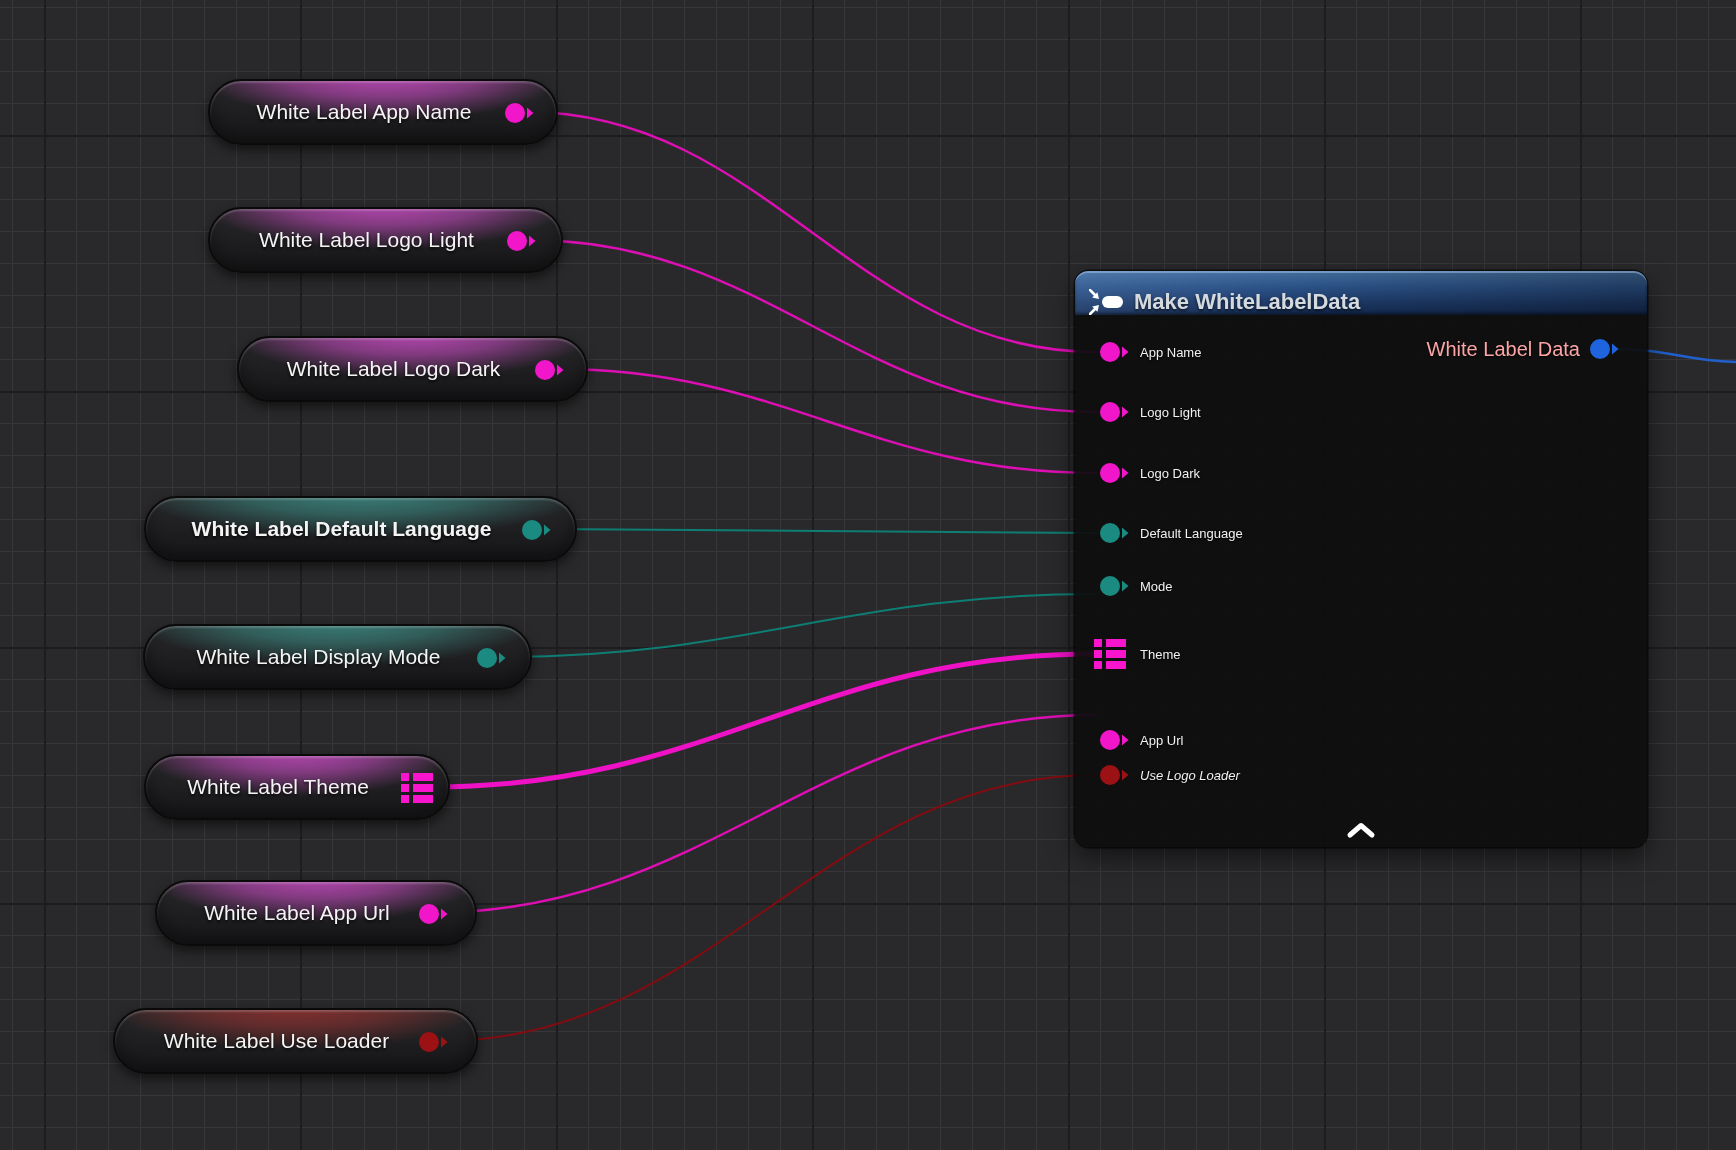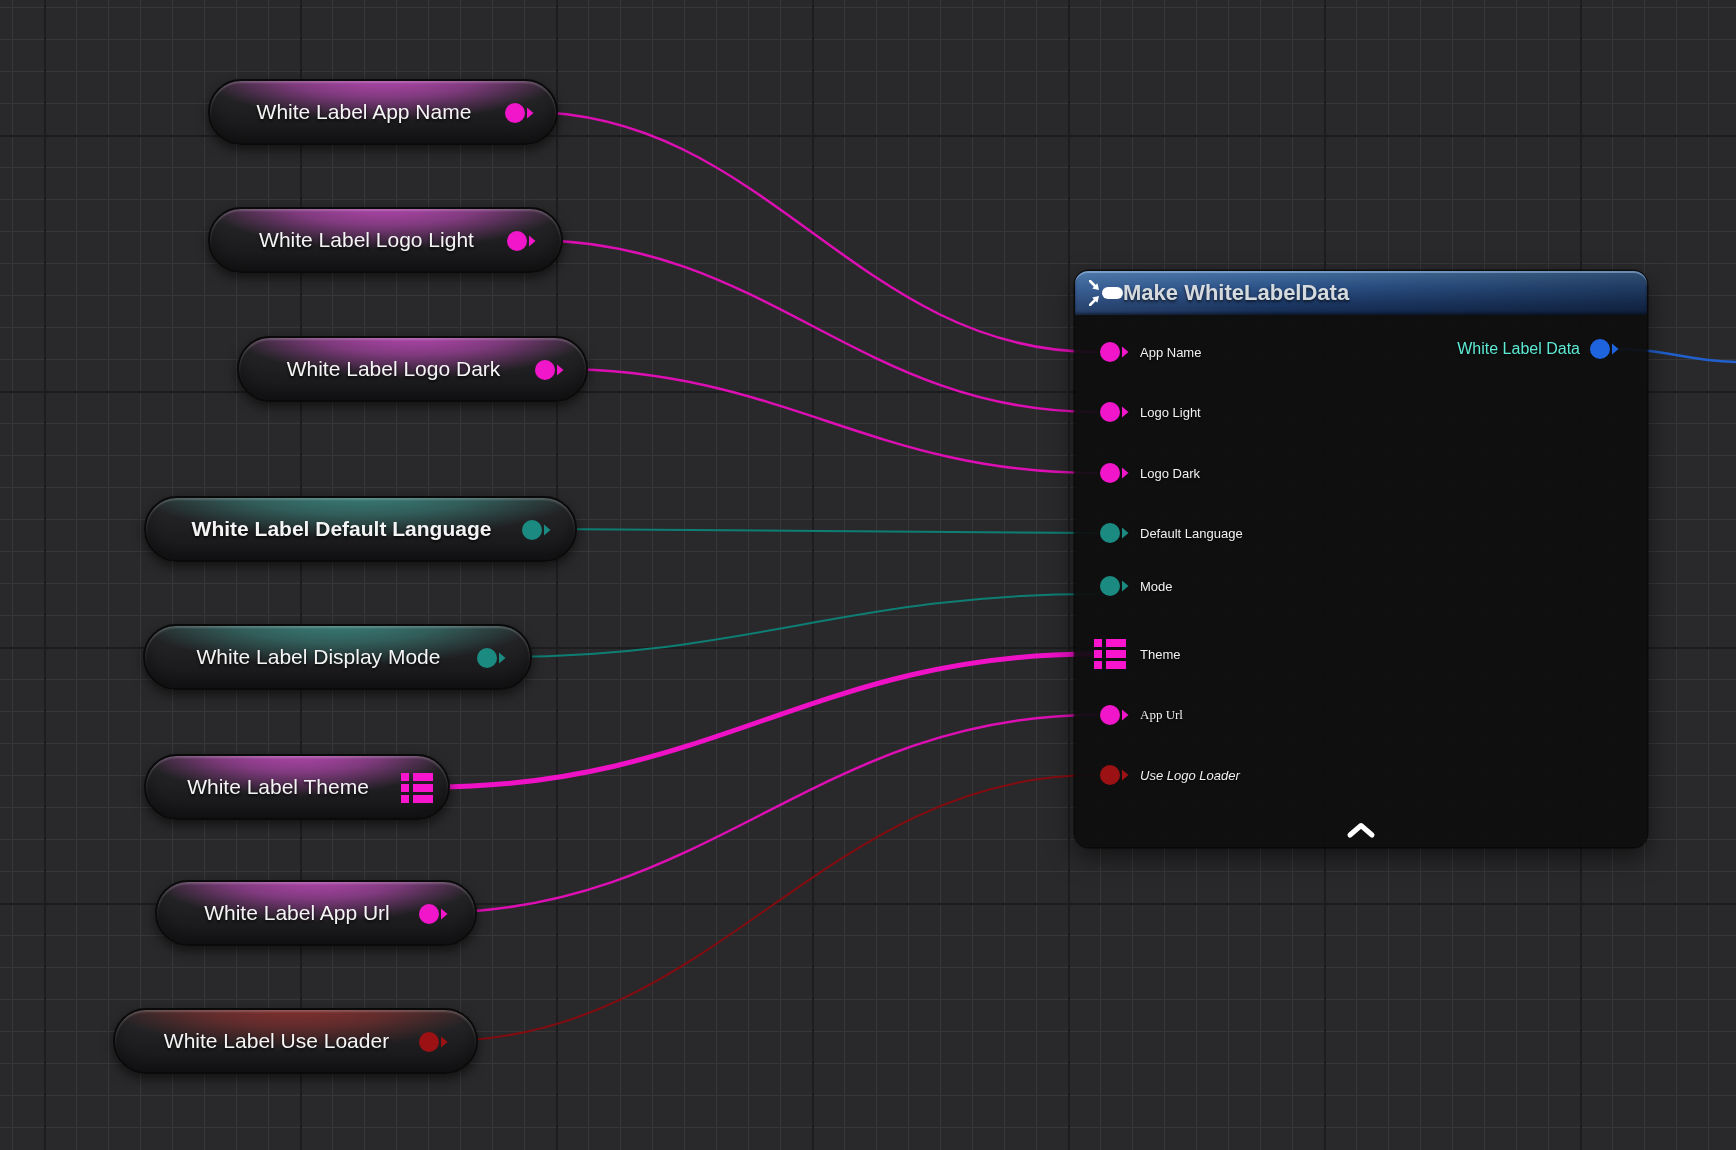--- a/index.html
+++ b/index.html
@@ -35,36 +35,36 @@
     background:rgba(13,13,14,.93);
     box-shadow:0 10px 26px rgba(0,0,0,.55), 0 0 0 1.5px rgba(0,0,0,.65);
   }
   .node-header{
     position:absolute;top:0;left:0;right:0;height:44px;
     border-radius:13px 13px 0 0;
     background:
       linear-gradient(90deg, rgba(135,175,225,.16), rgba(0,0,0,0) 35%, rgba(0,0,0,.28) 97%),
       linear-gradient(180deg,#44709f 0%,#2b5187 38%,#1c3865 75%,#142a50 100%);
     box-shadow:inset 0 2px 0 rgba(165,198,238,.5), inset 0 -2px 3px rgba(0,0,0,.45);
-    display:flex;align-items:center;gap:0;padding-left:14px;
+    display:flex;align-items:flex-end;gap:11px;padding-left:14px;
   }
   .node-title{
     font-size:22px;font-weight:bold;color:#d5dade;
     text-shadow:0 2px 3px rgba(0,0,0,.65);white-space:nowrap;
   }
   .pin-row{position:absolute;left:0;right:0;height:42px;}
   .pin-row .pin-svg{position:absolute;top:50%;transform:translateY(-50%);}
   .pin-label{
     position:absolute;left:65px;top:50%;transform:translateY(-50%);
     font-size:13px;color:#f1f1f1;white-space:nowrap;text-shadow:0 1px 2px rgba(0,0,0,.7);
   }
   .output-row{position:absolute;height:42px;}
   .output-label{
     position:absolute;top:50%;transform:translateY(-50%);right:67px;
-    font-size:16px;color:#5eead4;white-space:nowrap;text-shadow:0 1px 2px rgba(0,0,0,.7);
+    font-size:20px;color:#fca5a5;white-space:nowrap;text-shadow:0 1px 2px rgba(0,0,0,.7);
   }
   .collapse-chevron{
     position:absolute;left:50%;transform:translateX(-50%);bottom:6px;
     background:none;border:none;padding:2px 6px;cursor:pointer;line-height:0;
   }
 </style>
 </head>
 <body>
 
 <div class="canvas" style="--bg: #29292b; --grid-minor: #37373a; --grid-major: #1d1d1f;">
@@ -195,21 +195,21 @@
           <span class="pin-svg" style="line-height: 0; left: 19px;"><svg width="32" height="30" viewBox="0 0 32 30">
               <rect x="0" y="0" width="8" height="8" fill="#f915cd"></rect>
               <rect x="12" y="0" width="20" height="8" fill="#f915cd"></rect>
               <rect x="0" y="11" width="8" height="8" fill="#f915cd"></rect>
               <rect x="12" y="11" width="20" height="8" fill="#f915cd"></rect>
               <rect x="0" y="22" width="8" height="8" fill="#f915cd"></rect>
               <rect x="12" y="22" width="20" height="8" fill="#f915cd"></rect>
             </svg></span>
           <span class="pin-label">Theme</span>
         </div>
-        <div class="pin-row" style="top: 423px; font-family: Liberation Serif, serif;">
+        <div class="pin-row" style="top: 448px;">
           <span class="pin-svg" style="line-height: 0; left: 24px;"><svg width="32" height="22" viewBox="0 0 32 22">
               <circle cx="11" cy="11" r="10" fill="#f216cb"></circle>
               <path d="M23 5.5 L29.5 11 L23 16.5 Z" fill="#f216cb"></path>
             </svg></span>
           <span class="pin-label">App Url</span>
         </div>
         <div class="pin-row" style="top: 483px; font-style: italic;">
           <span class="pin-svg" style="line-height: 0; left: 24px;"><svg width="32" height="22" viewBox="0 0 32 22">
               <circle cx="11" cy="11" r="10" fill="#9c1113"></circle>
               <path d="M23 5.5 L29.5 11 L23 16.5 Z" fill="#9c1113"></path>

